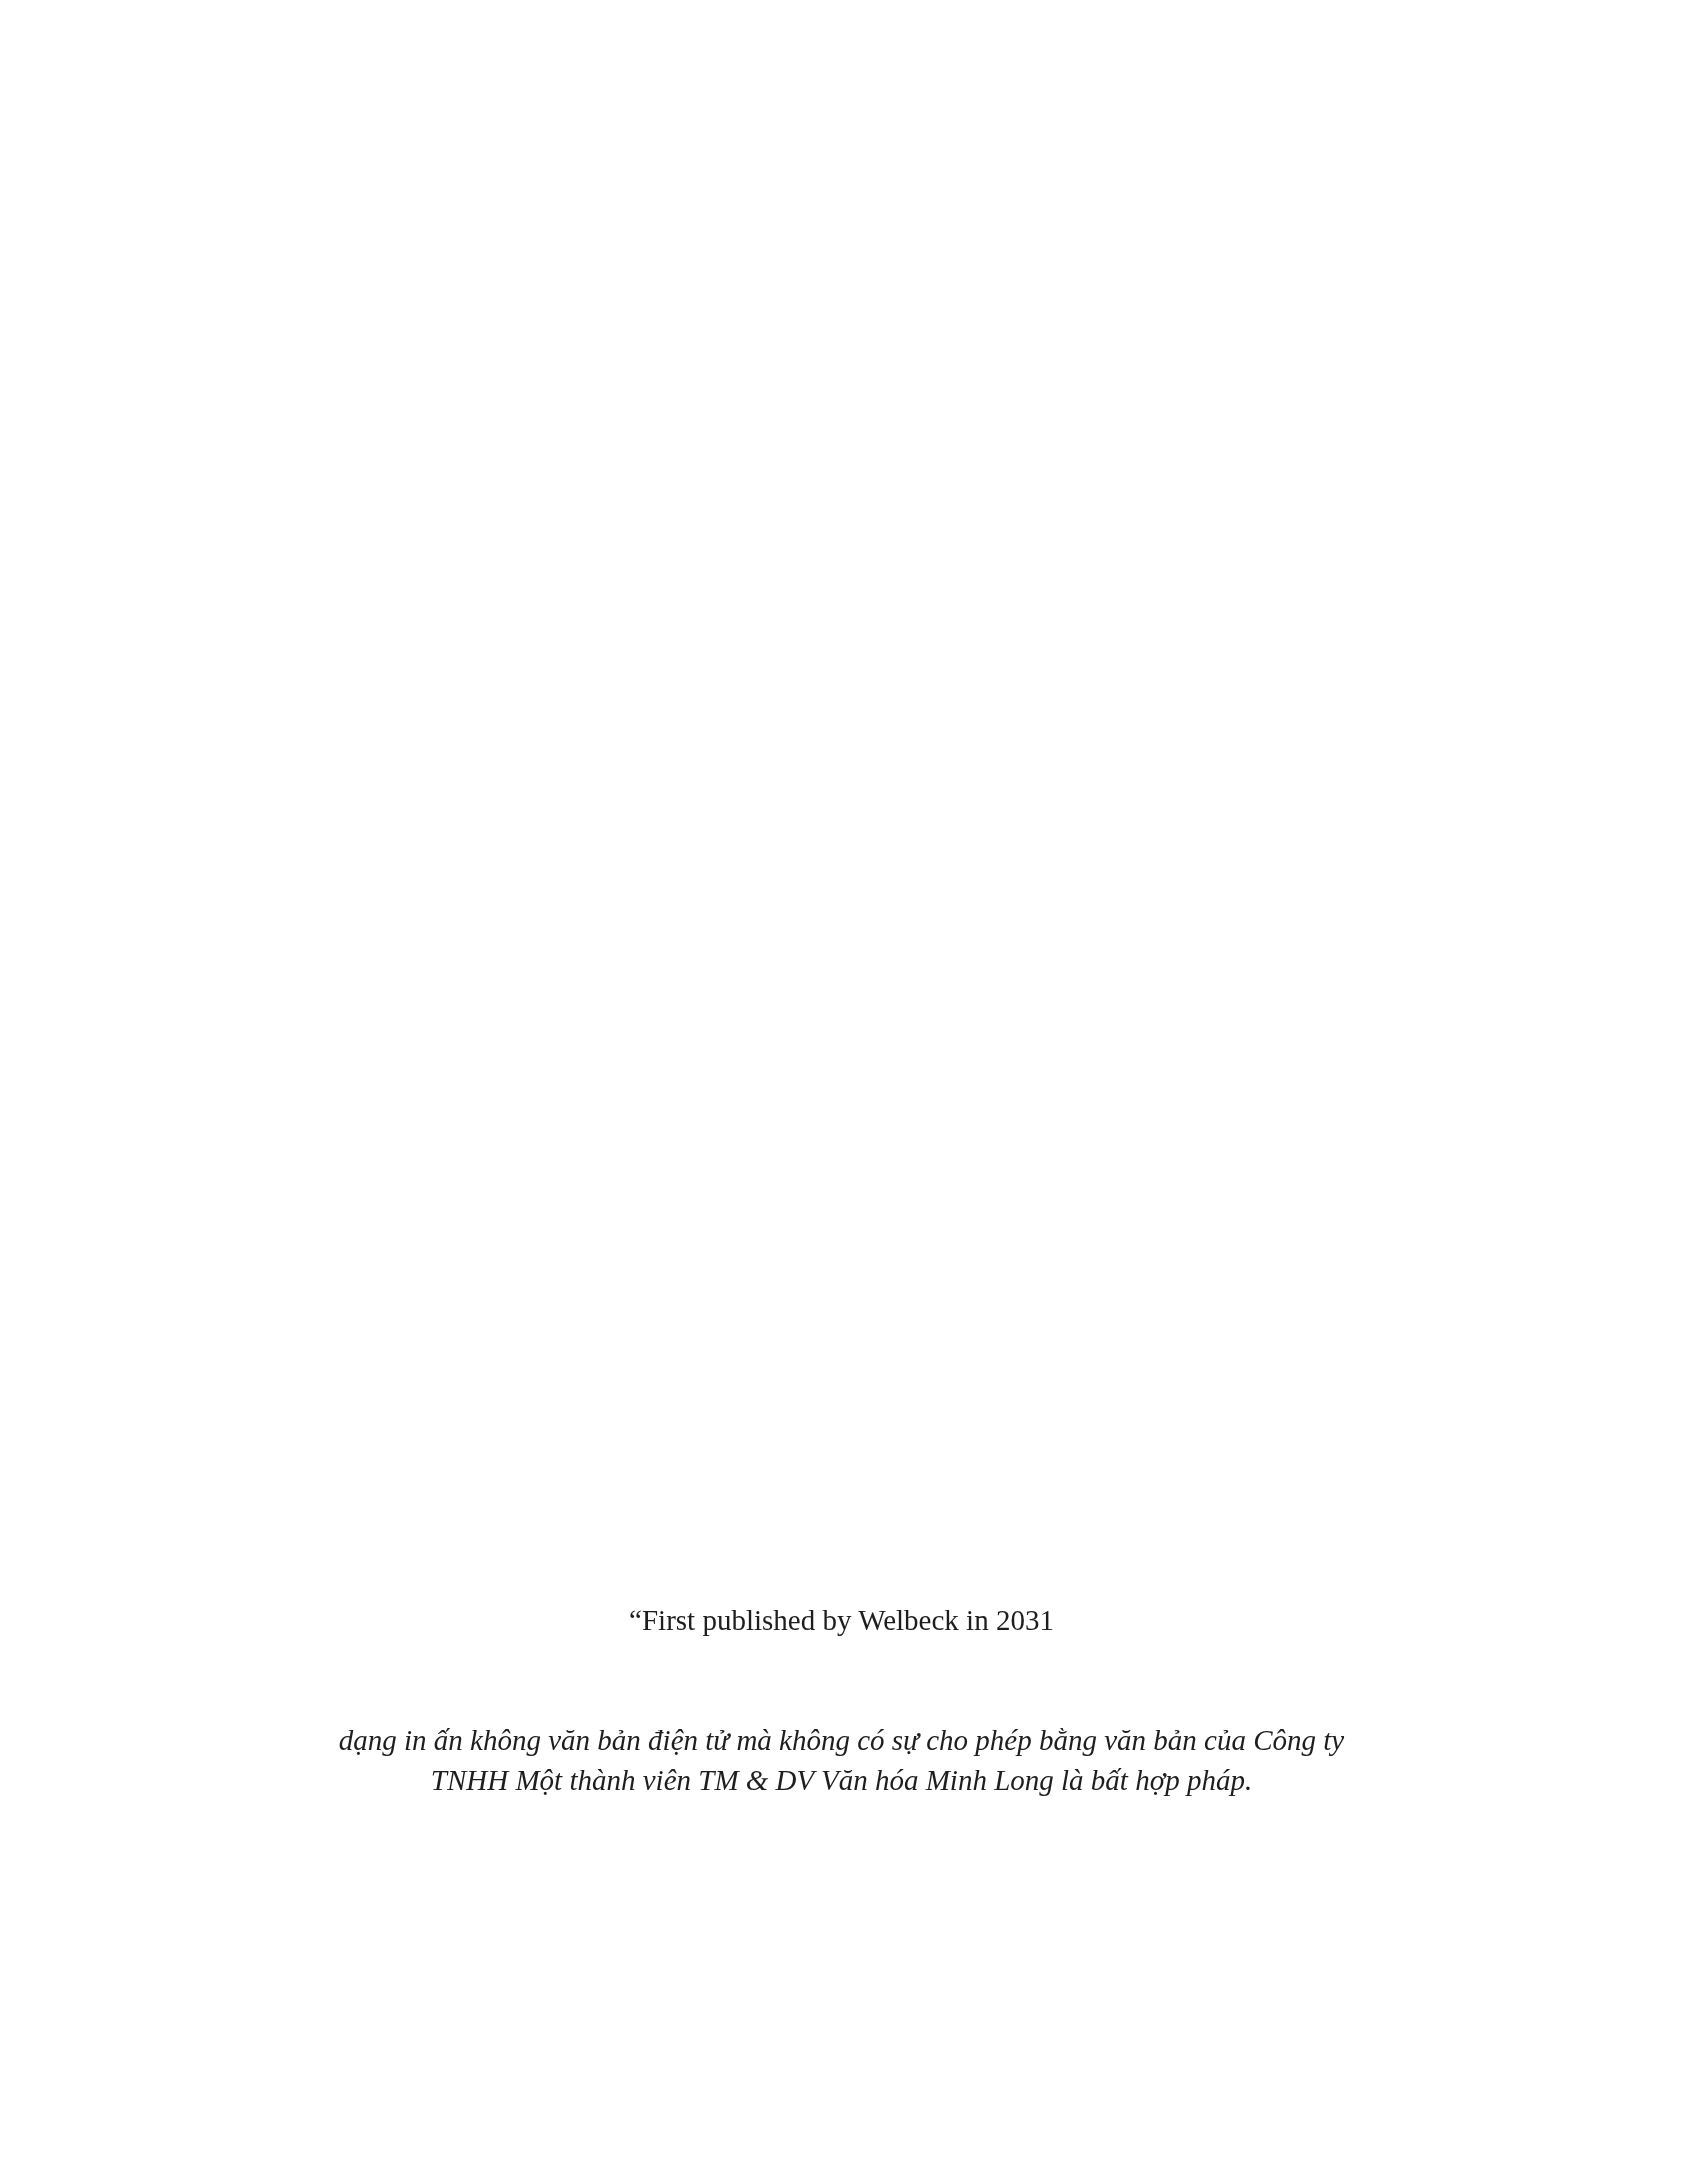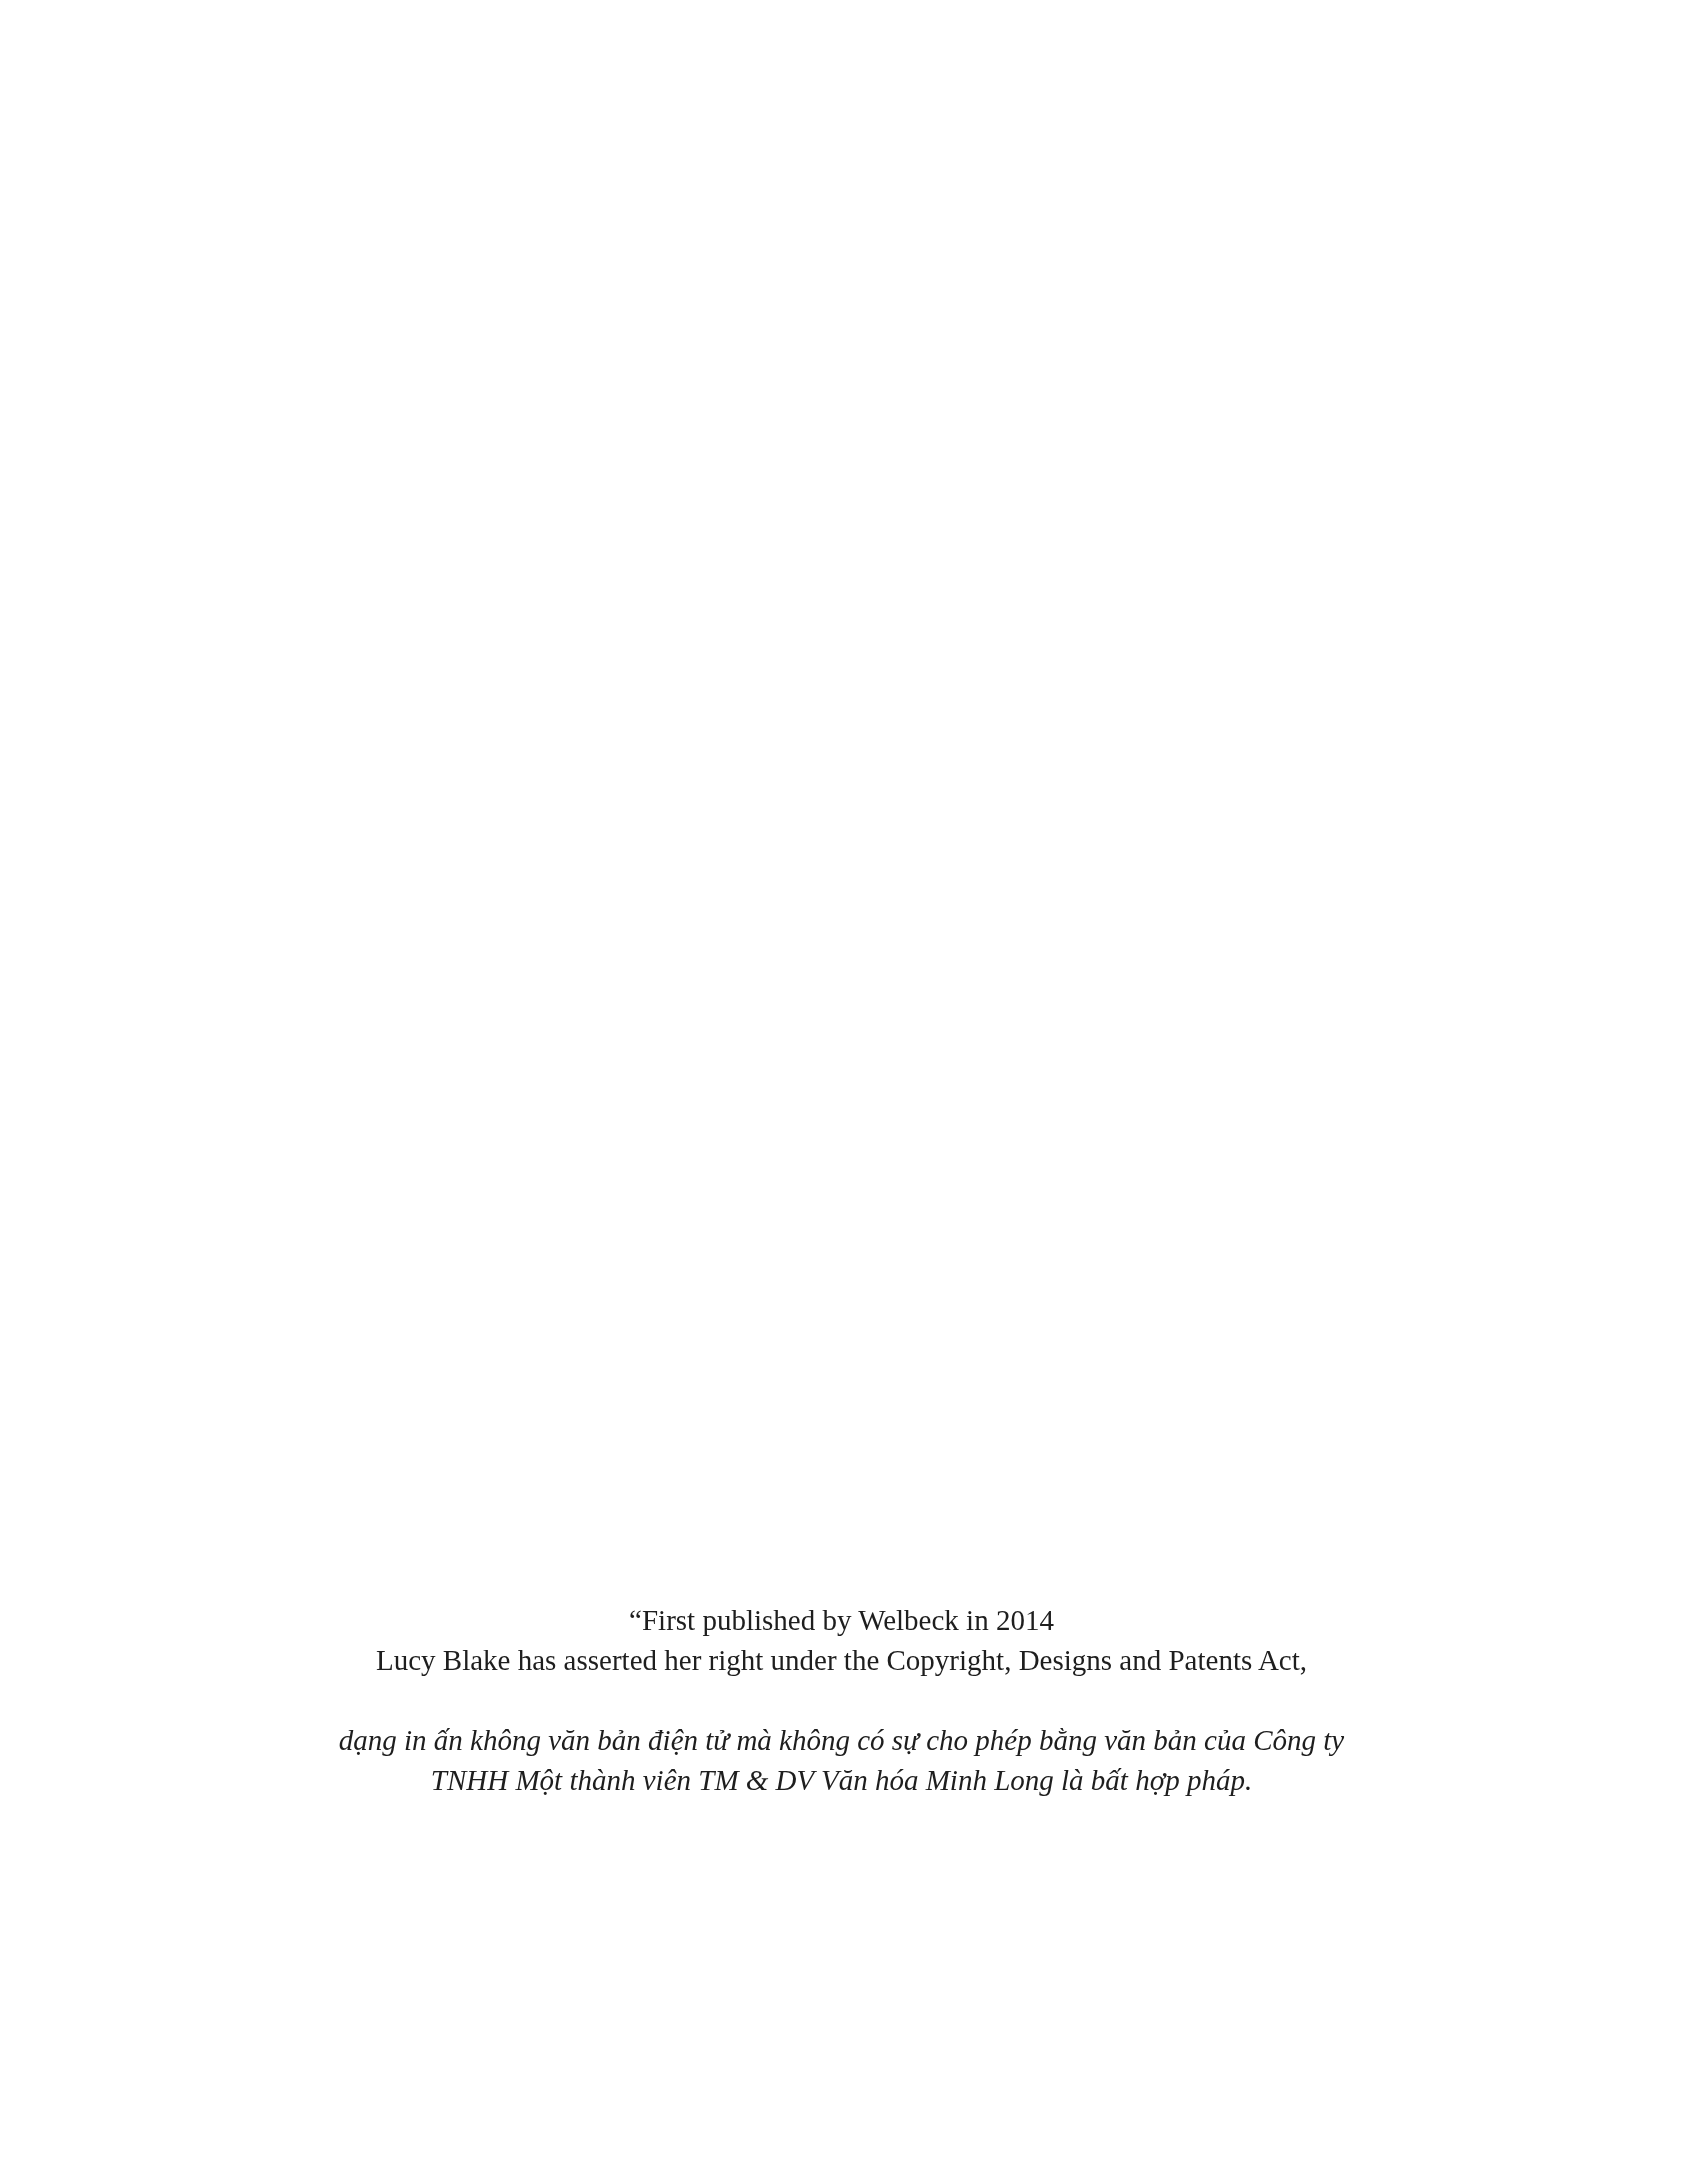--- a/index.html
+++ b/index.html
@@ -36,25 +36,25 @@
   .italic {
     font-style: italic;
   }
 </style>
 </head>
 <body>
 
 <div class="page">
   <div class="copyright-block">
 
-    <p class="p1">“First published by Welbeck in 2014</p>
+    <p class="p1">“First published by Welbeck in 2031</p>
 
 
     <p class="p3">
-      <span>Lucy Blake has asserted her right under the Copyright, Designs and Patents Act,</span><br>
+      <br>
     </p>
 
     <p class="p4 italic">
       <br>
       <span>dạng in ấn không văn bản điện tử mà không có sự cho phép bằng văn bản của Công ty</span><br>
       <span>TNHH Một thành viên TM &amp; DV Văn hóa Minh Long là bất hợp pháp.</span>
     </p>
 
   </div>
 </div>

